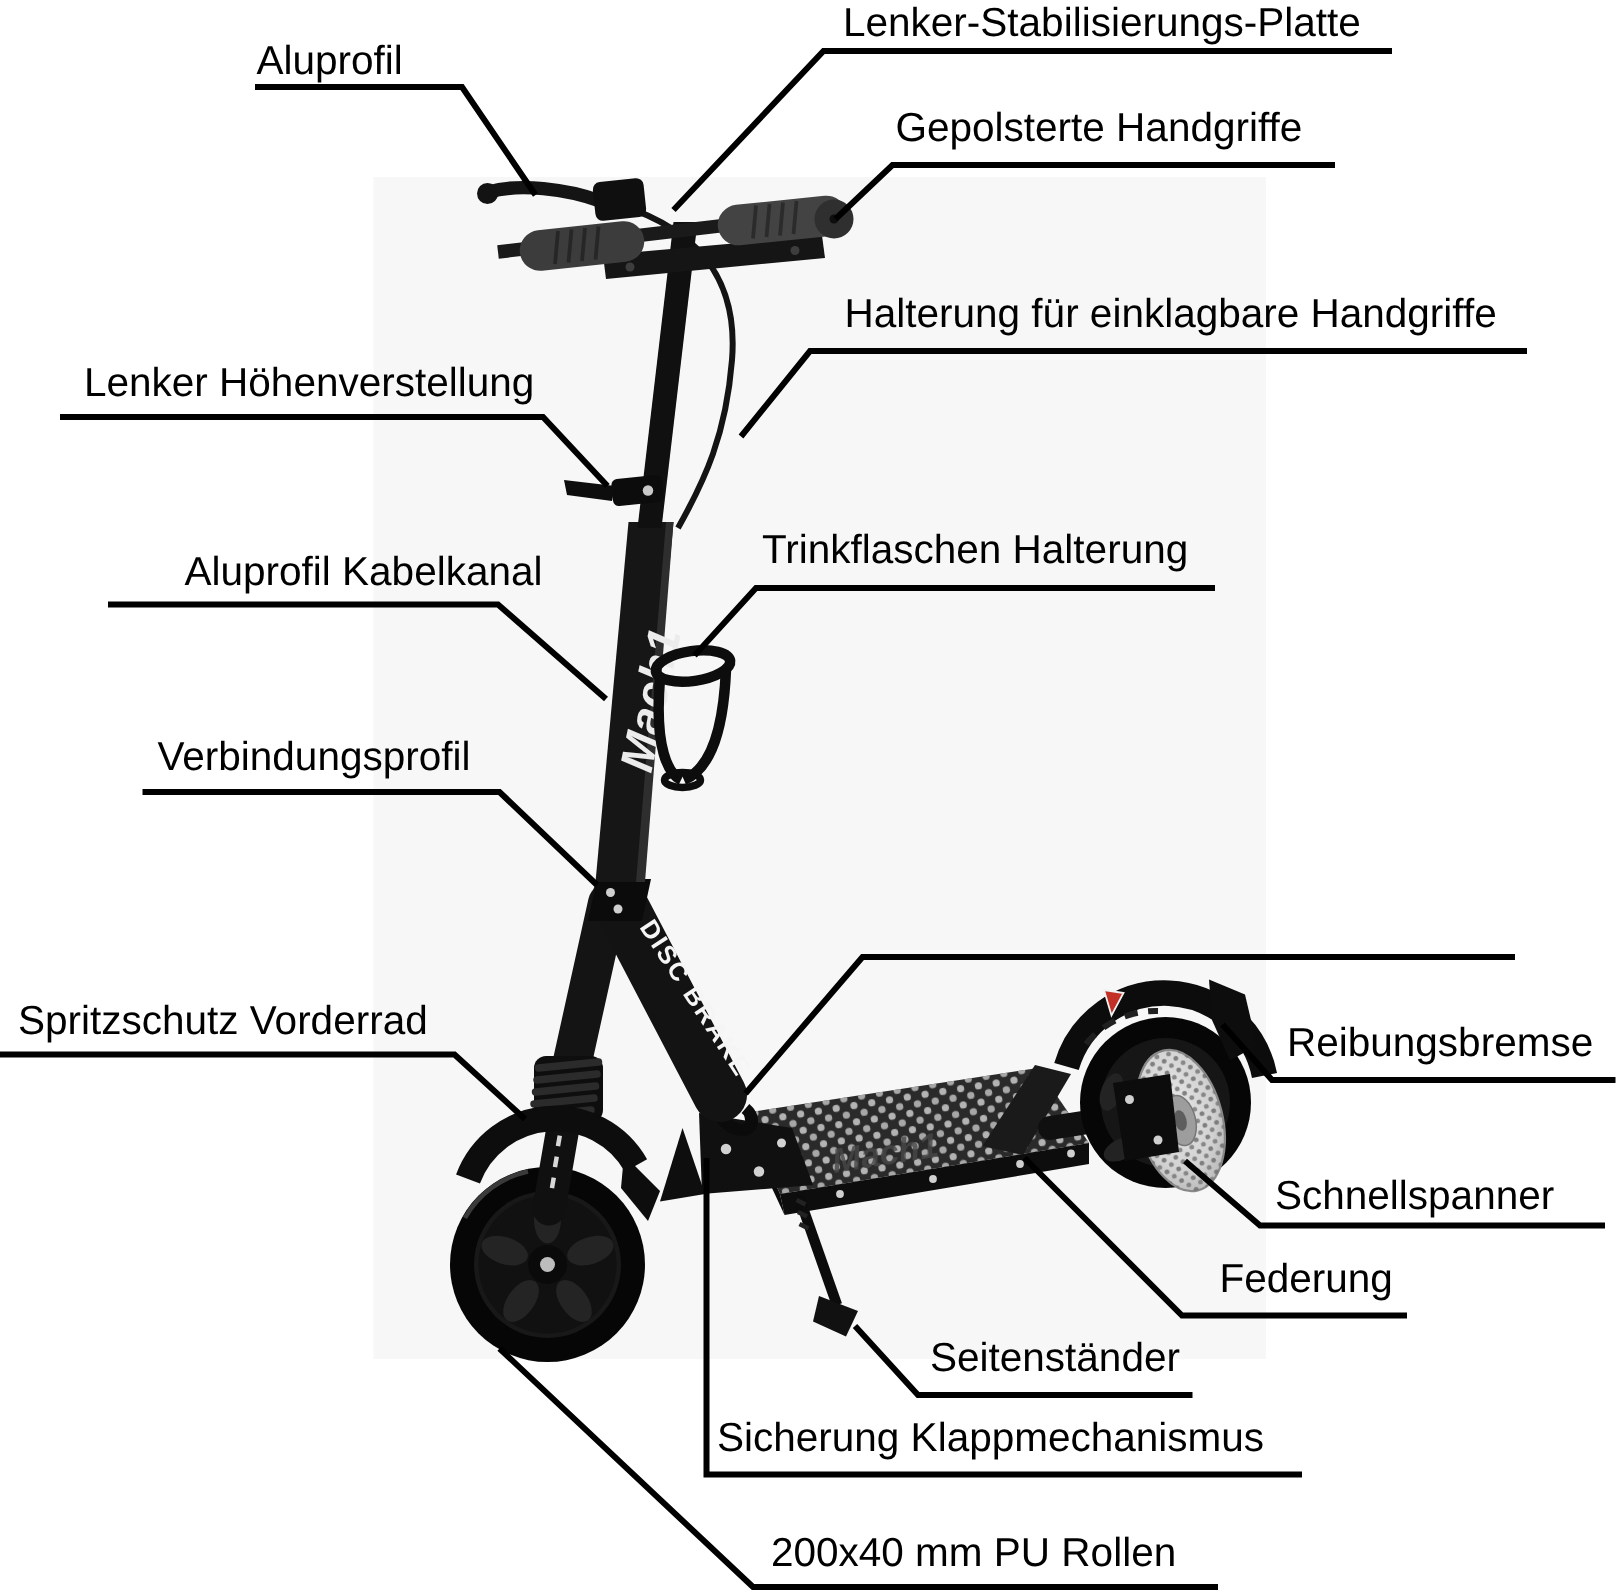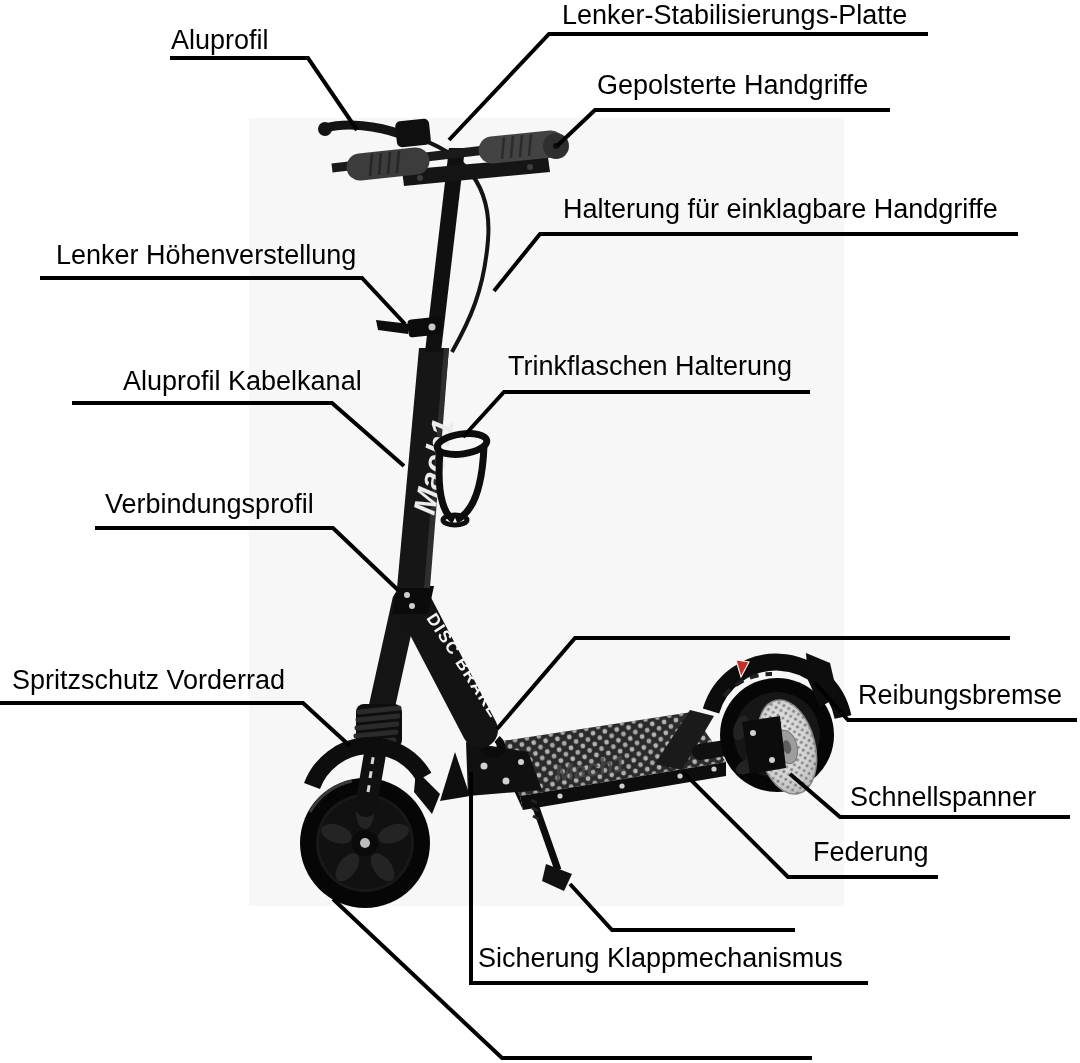--- a/index.html
+++ b/index.html
@@ -226,15 +226,17 @@
 <div class="label" style="left:597px;top:71px;">Gepolsterte Handgriffe</div>
 <div class="label" style="left:563px;top:195px;">Halterung für einklagbare Handgriffe</div>
 <div class="label" style="left:56px;top:241px;">Lenker Höhenverstellung</div>
 <div class="label" style="left:77px;top:367px;margin-left:46px;">Aluprofil Kabelkanal</div>
 <div class="label" style="left:508px;top:352px;">Trinkflaschen Halterung</div>
 <div class="label" style="left:105px;top:490px;">Verbindungsprofil</div>
 <div class="label" style="left:858px;top:681px;">Reibungsbremse</div>
 <div class="label" style="left:12px;top:666px;">Spritzschutz Vorderrad</div>
 <div class="label" style="left:850px;top:783px;">Schnellspanner</div>
 <div class="label" style="left:813px;top:838px;">Federung</div>
+<div class="label" style="left:620px;top:891px;">Seitenständer</div>
 <div class="label" style="left:478px;top:944px;">Sicherung Klappmechanismus</div>
+<div class="label" style="left:514px;top:1021px;">200x40 mm PU Rollen</div>
 
 </div>
 
 </body></html>

